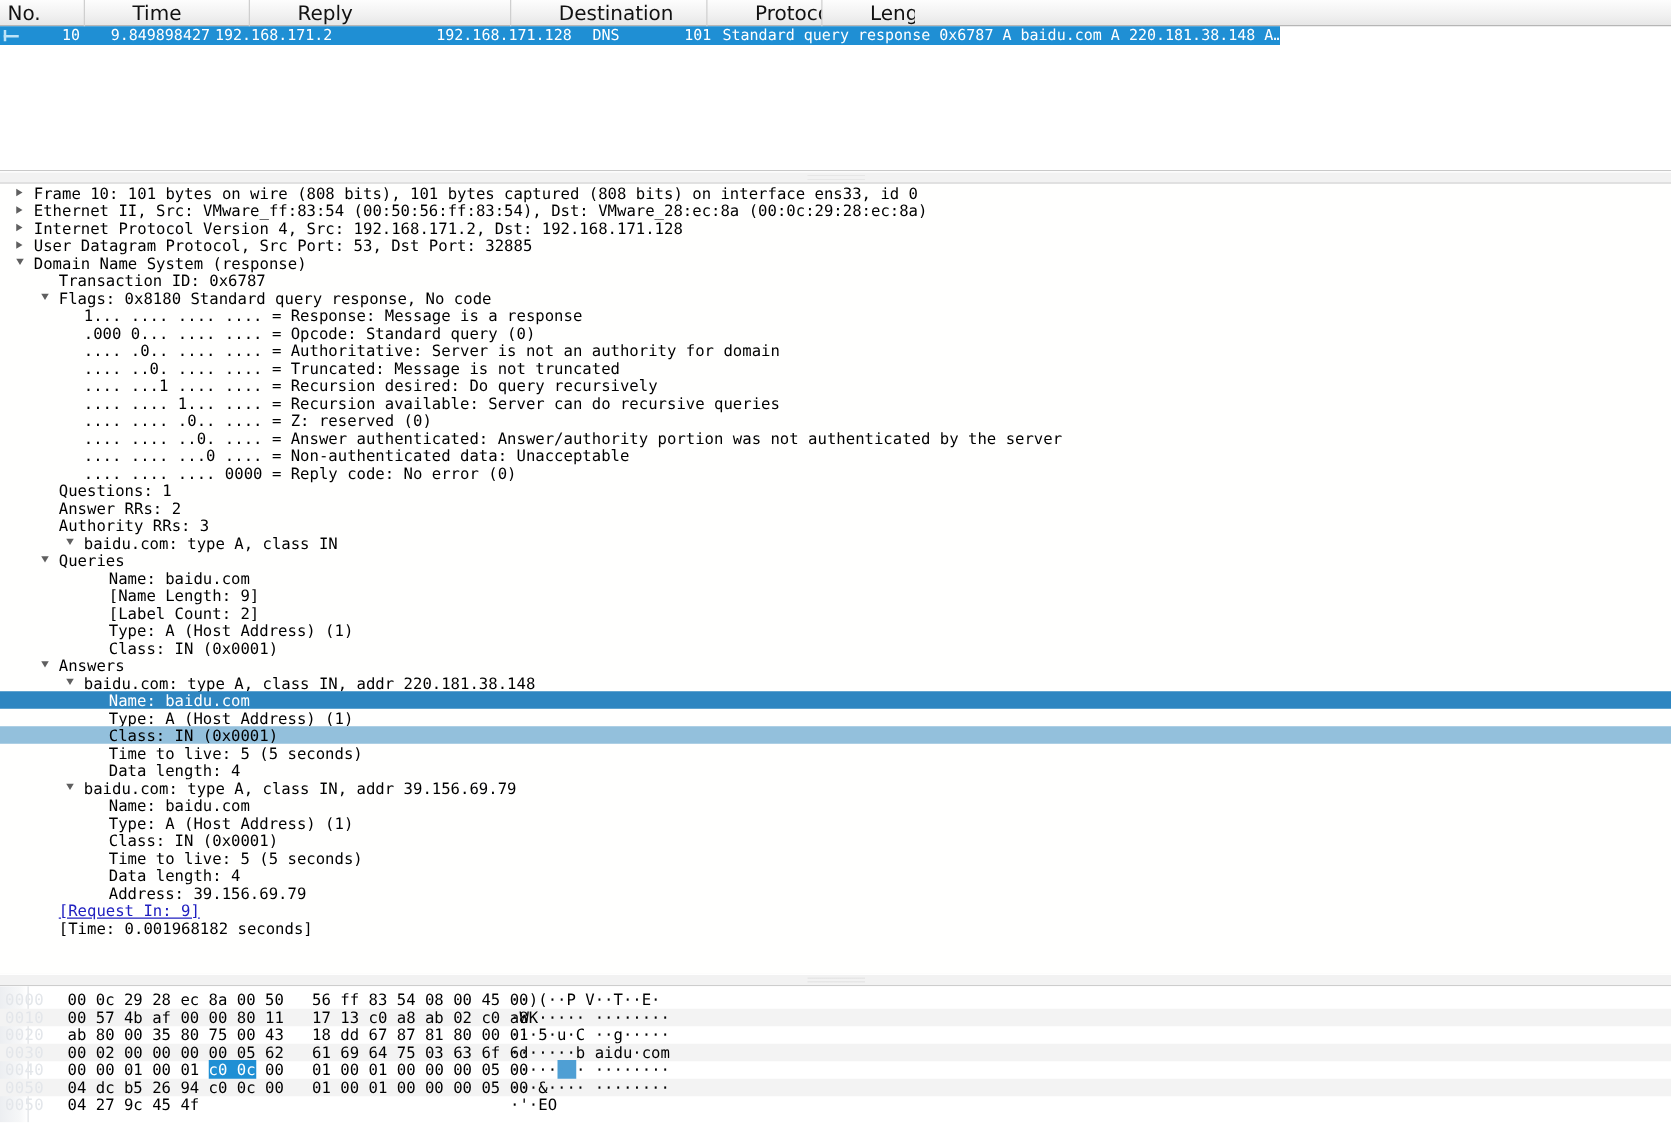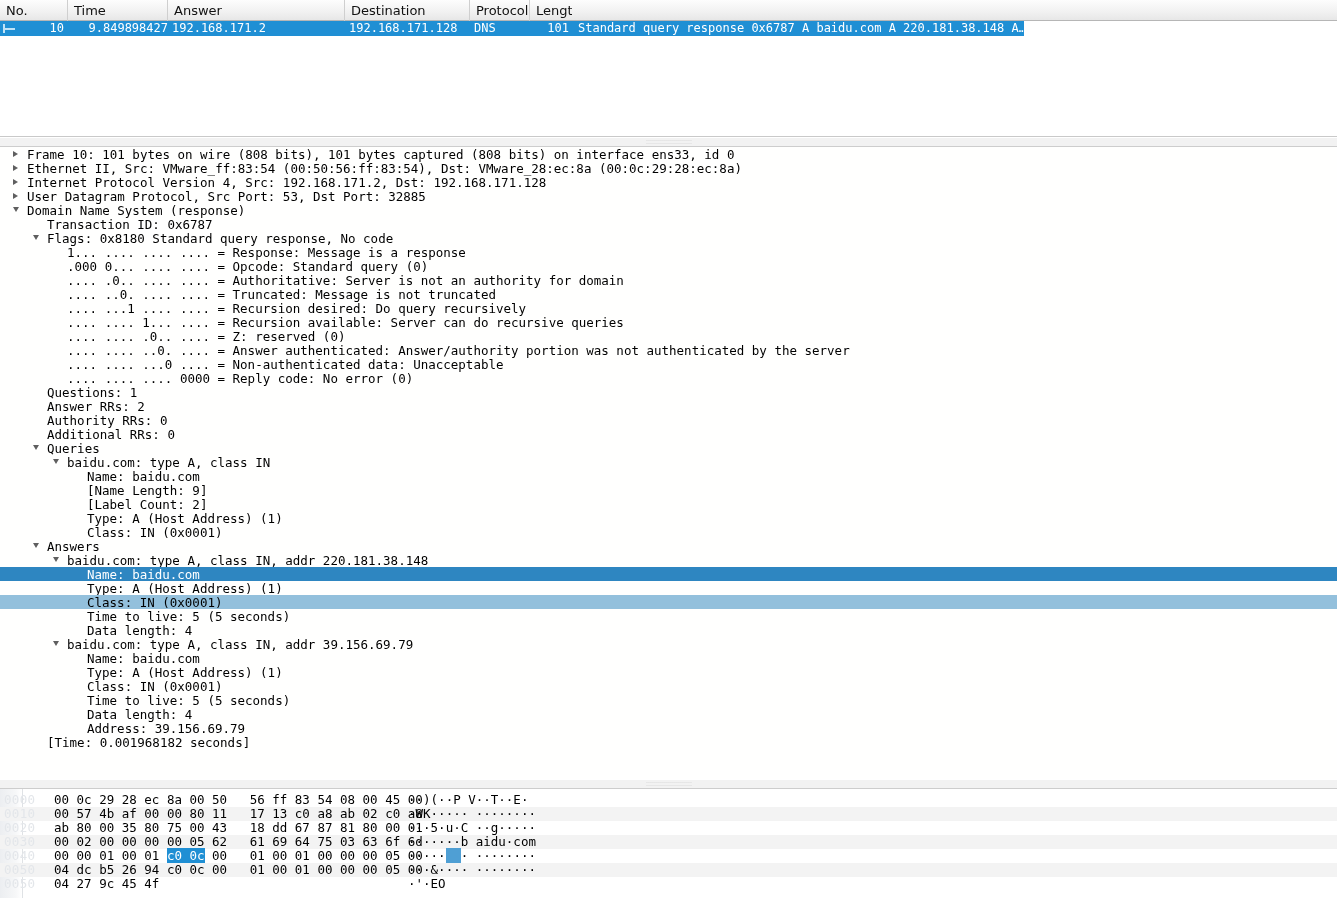--- a/index.html
+++ b/index.html
@@ -10,22 +10,23 @@
     -webkit-font-smoothing:none;
   }
   .app{width:1337px;height:898px;display:flex;flex-direction:column;position:relative;}
 
   
   .pkt-list{height:136px;background:#fff;position:relative;overflow:hidden;border-bottom:1px solid #c9c9c9;}
   .col-head{
     height:21px;display:flex;align-items:center;
     background:linear-gradient(to bottom,#fdfdfd 0%,#f1f1f1 60%,#e7e7e7 100%);
     border-bottom:1px solid #b6b6b6;
-    font-family:"DejaVu Sans","Liberation Sans",sans-serif;font-size:13px;color:#111;
+    font-family:"DejaVu Sans","Liberation Sans",sans-serif;font-size:16px;color:#111;
     box-sizing:border-box;
+    gap:32px;
   }
   .col-head .ch{
     height:21px;line-height:21px;padding-left:6px;box-sizing:border-box;
     border-right:1px solid #cfcfcf;overflow:hidden;white-space:nowrap;
   }
   .col-head .ch:last-child{border-right:none;}
   .ch-no{width:68px;}
   .ch-time{width:100px;}
   .ch-src{width:177px;}
   .ch-dst{width:125px;}
@@ -118,21 +119,21 @@
 </style>
 </head>
 <body>
 
 <div class="app">
 
   <div class="pkt-list">
     <div class="col-head">
       <div class="ch ch-no">No.</div>
       <div class="ch ch-time">Time</div>
-      <div class="ch ch-src">Answer</div>
+      <div class="ch ch-src">Reply</div>
       <div class="ch ch-dst">Destination</div>
       <div class="ch ch-proto">Protocol</div>
       <div class="ch ch-len">Length</div>
     </div>
 
     <div class="pkt-row">
       <div class="c c-flag">
           <span class="relglyph"></span>
         </div>
       <div class="c c-no">10</div>
@@ -162,43 +163,43 @@
       <div class="drow"><span style="display: inline-block; width: 53px;"></span><span style="display: inline-block; width: 14px;"></span><span class="lbl">.... .0.. .... .... = Authoritative: Server is not an authority for domain</span></div>
       <div class="drow"><span style="display: inline-block; width: 53px;"></span><span style="display: inline-block; width: 14px;"></span><span class="lbl">.... ..0. .... .... = Truncated: Message is not truncated</span></div>
       <div class="drow"><span style="display: inline-block; width: 53px;"></span><span style="display: inline-block; width: 14px;"></span><span class="lbl">.... ...1 .... .... = Recursion desired: Do query recursively</span></div>
       <div class="drow"><span style="display: inline-block; width: 53px;"></span><span style="display: inline-block; width: 14px;"></span><span class="lbl">.... .... 1... .... = Recursion available: Server can do recursive queries</span></div>
       <div class="drow"><span style="display: inline-block; width: 53px;"></span><span style="display: inline-block; width: 14px;"></span><span class="lbl">.... .... .0.. .... = Z: reserved (0)</span></div>
       <div class="drow"><span style="display: inline-block; width: 53px;"></span><span style="display: inline-block; width: 14px;"></span><span class="lbl">.... .... ..0. .... = Answer authenticated: Answer/authority portion was not authenticated by the server</span></div>
       <div class="drow"><span style="display: inline-block; width: 53px;"></span><span style="display: inline-block; width: 14px;"></span><span class="lbl">.... .... ...0 .... = Non-authenticated data: Unacceptable</span></div>
       <div class="drow"><span style="display: inline-block; width: 53px;"></span><span style="display: inline-block; width: 14px;"></span><span class="lbl">.... .... .... 0000 = Reply code: No error (0)</span></div>
       <div class="drow"><span style="display: inline-block; width: 33px;"></span><span style="display: inline-block; width: 14px;"></span><span class="lbl">Questions: 1</span></div>
       <div class="drow"><span style="display: inline-block; width: 33px;"></span><span style="display: inline-block; width: 14px;"></span><span class="lbl">Answer RRs: 2</span></div>
-      <div class="drow"><span style="display: inline-block; width: 33px;"></span><span style="display: inline-block; width: 14px;"></span><span class="lbl">Authority RRs: 0</span></div>
-      <div class="drow"><span style="display: inline-block; width: 33px;"></span><span style="display: inline-block; width: 14px;"></span><span class="lbl">Additional RRs: 0</span></div>
+      <div class="drow"><span style="display: inline-block; width: 33px;"></span><span style="display: inline-block; width: 14px;"></span><span class="lbl">Authority RRs: 3</span></div>
+      <div class="drow"><span style="display: inline-block; width: 53px;"></span><span class="twig tw-down"></span><span style="display: inline-block; width: 8px;"></span><span class="lbl">baidu.com: type A, class IN</span></div>
       <div class="drow"><span style="display: inline-block; width: 33px;"></span><span class="twig tw-down"></span><span style="display: inline-block; width: 8px;"></span><span class="lbl">Queries</span></div>
-      <div class="drow"><span style="display: inline-block; width: 53px;"></span><span class="twig tw-down"></span><span style="display: inline-block; width: 8px;"></span><span class="lbl">baidu.com: type A, class IN</span></div>
       <div class="drow"><span style="display: inline-block; width: 73px;"></span><span style="display: inline-block; width: 14px;"></span><span class="lbl">Name: baidu.com</span></div>
       <div class="drow"><span style="display: inline-block; width: 73px;"></span><span style="display: inline-block; width: 14px;"></span><span class="lbl">[Name Length: 9]</span></div>
       <div class="drow"><span style="display: inline-block; width: 73px;"></span><span style="display: inline-block; width: 14px;"></span><span class="lbl">[Label Count: 2]</span></div>
       <div class="drow"><span style="display: inline-block; width: 73px;"></span><span style="display: inline-block; width: 14px;"></span><span class="lbl">Type: A (Host Address) (1)</span></div>
       <div class="drow"><span style="display: inline-block; width: 73px;"></span><span style="display: inline-block; width: 14px;"></span><span class="lbl">Class: IN (0x0001)</span></div>
       <div class="drow"><span style="display: inline-block; width: 33px;"></span><span class="twig tw-down"></span><span style="display: inline-block; width: 8px;"></span><span class="lbl">Answers</span></div>
       <div class="drow"><span style="display: inline-block; width: 53px;"></span><span class="twig tw-down"></span><span style="display: inline-block; width: 8px;"></span><span class="lbl">baidu.com: type A, class IN, addr 220.181.38.148</span></div>
       <div class="drow sel-dark"><span style="display: inline-block; width: 73px;"></span><span style="display: inline-block; width: 14px;"></span><span class="lbl">Name: baidu.com</span></div>
       <div class="drow"><span style="display: inline-block; width: 73px;"></span><span style="display: inline-block; width: 14px;"></span><span class="lbl">Type: A (Host Address) (1)</span></div>
       <div class="drow sel-light"><span style="display: inline-block; width: 73px;"></span><span style="display: inline-block; width: 14px;"></span><span class="lbl">Class: IN (0x0001)</span></div>
       <div class="drow"><span style="display: inline-block; width: 73px;"></span><span style="display: inline-block; width: 14px;"></span><span class="lbl">Time to live: 5 (5 seconds)</span></div>
       <div class="drow"><span style="display: inline-block; width: 73px;"></span><span style="display: inline-block; width: 14px;"></span><span class="lbl">Data length: 4</span></div>
       <div class="drow"><span style="display: inline-block; width: 53px;"></span><span class="twig tw-down"></span><span style="display: inline-block; width: 8px;"></span><span class="lbl">baidu.com: type A, class IN, addr 39.156.69.79</span></div>
       <div class="drow"><span style="display: inline-block; width: 73px;"></span><span style="display: inline-block; width: 14px;"></span><span class="lbl">Name: baidu.com</span></div>
       <div class="drow"><span style="display: inline-block; width: 73px;"></span><span style="display: inline-block; width: 14px;"></span><span class="lbl">Type: A (Host Address) (1)</span></div>
       <div class="drow"><span style="display: inline-block; width: 73px;"></span><span style="display: inline-block; width: 14px;"></span><span class="lbl">Class: IN (0x0001)</span></div>
       <div class="drow"><span style="display: inline-block; width: 73px;"></span><span style="display: inline-block; width: 14px;"></span><span class="lbl">Time to live: 5 (5 seconds)</span></div>
       <div class="drow"><span style="display: inline-block; width: 73px;"></span><span style="display: inline-block; width: 14px;"></span><span class="lbl">Data length: 4</span></div>
       <div class="drow"><span style="display: inline-block; width: 73px;"></span><span style="display: inline-block; width: 14px;"></span><span class="lbl">Address: 39.156.69.79</span></div>
+      <div class="drow"><span style="display: inline-block; width: 33px;"></span><span style="display: inline-block; width: 14px;"></span><span class="lbl link">[Request In: 9]</span></div>
       <div class="drow"><span style="display: inline-block; width: 33px;"></span><span style="display: inline-block; width: 14px;"></span><span class="lbl">[Time: 0.001968182 seconds]</span></div>
     </div>
 
   <div class="splitter">
     <div class="grip"></div>
   </div>
 
   <div class="hex">
     <div class="leftband"></div>
     <div class="hexwrap">

